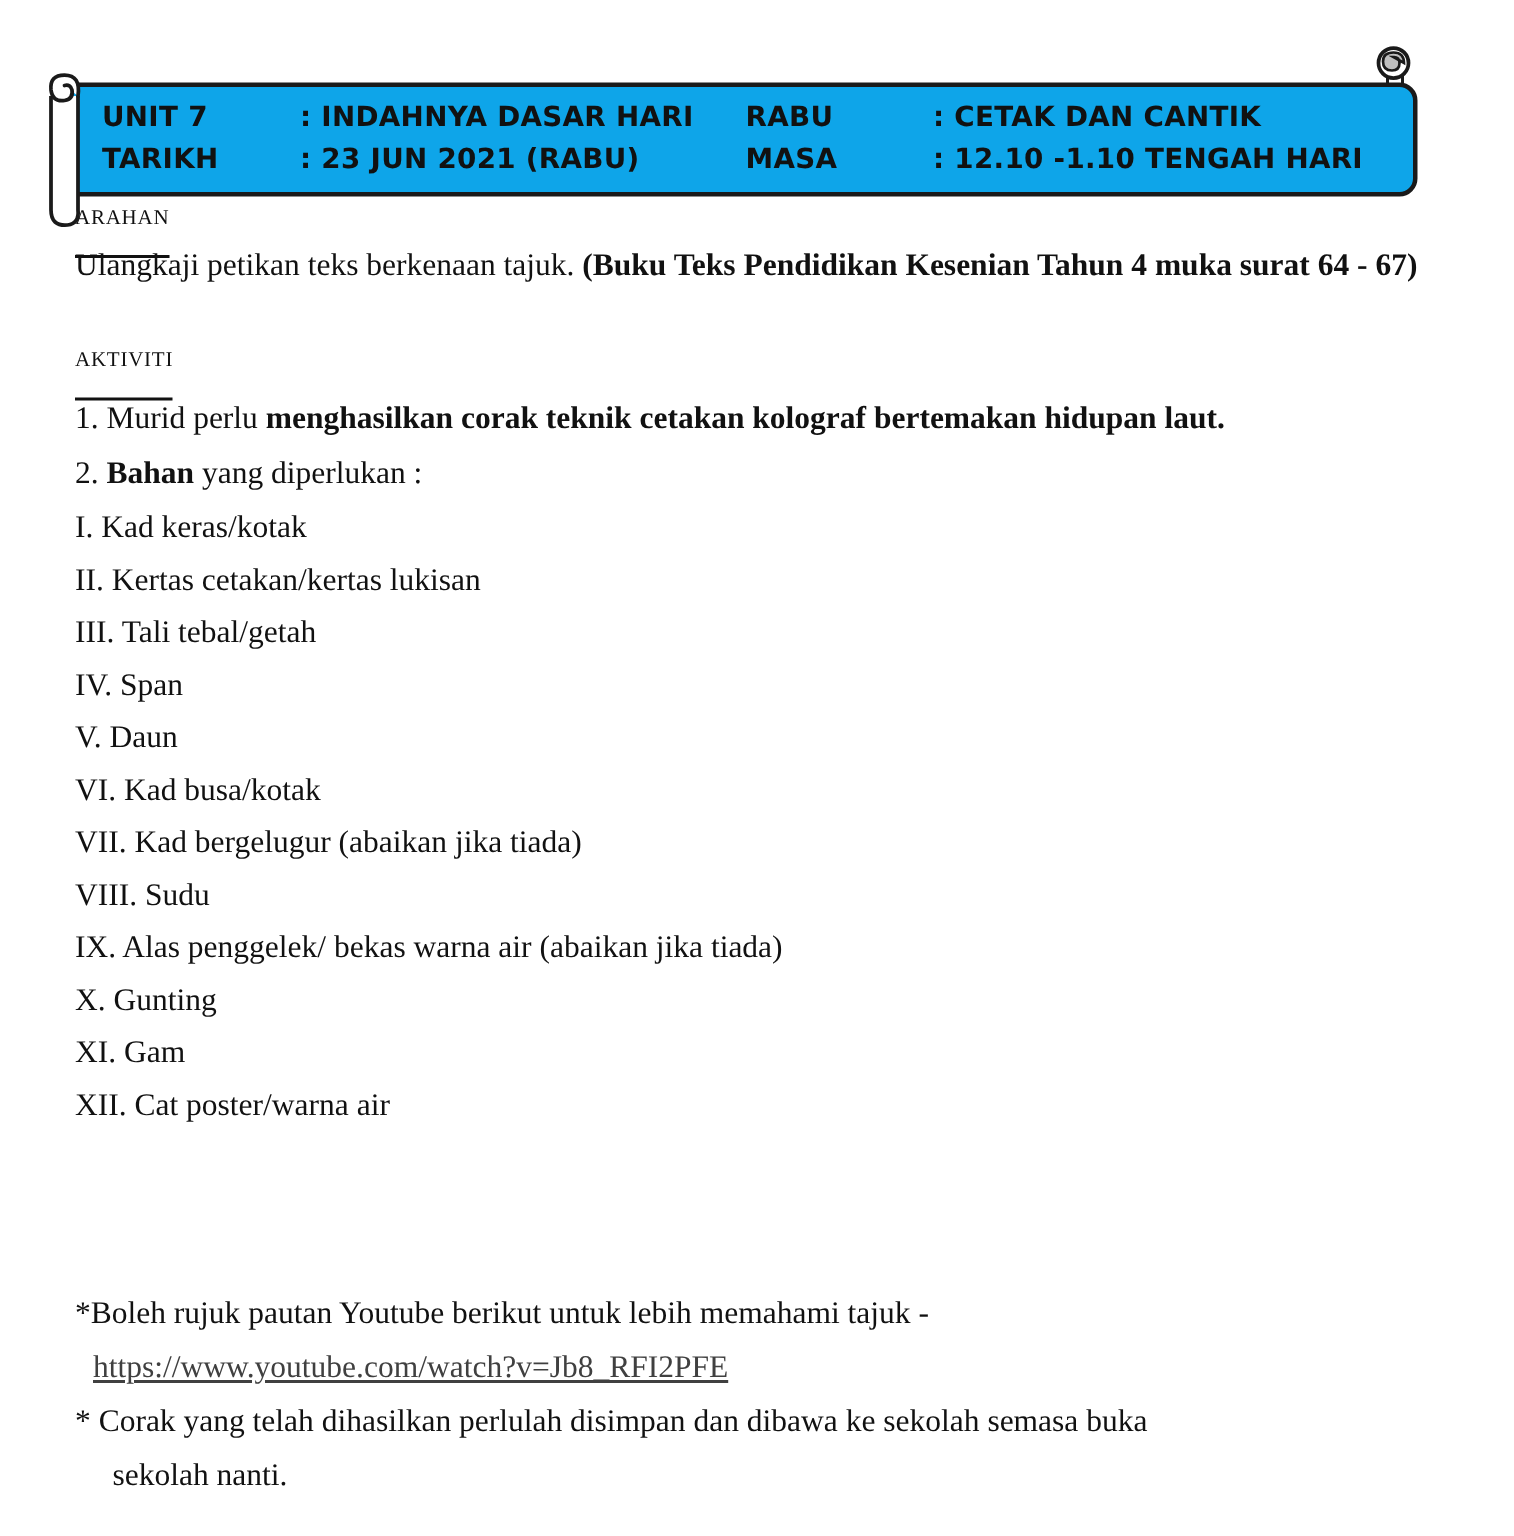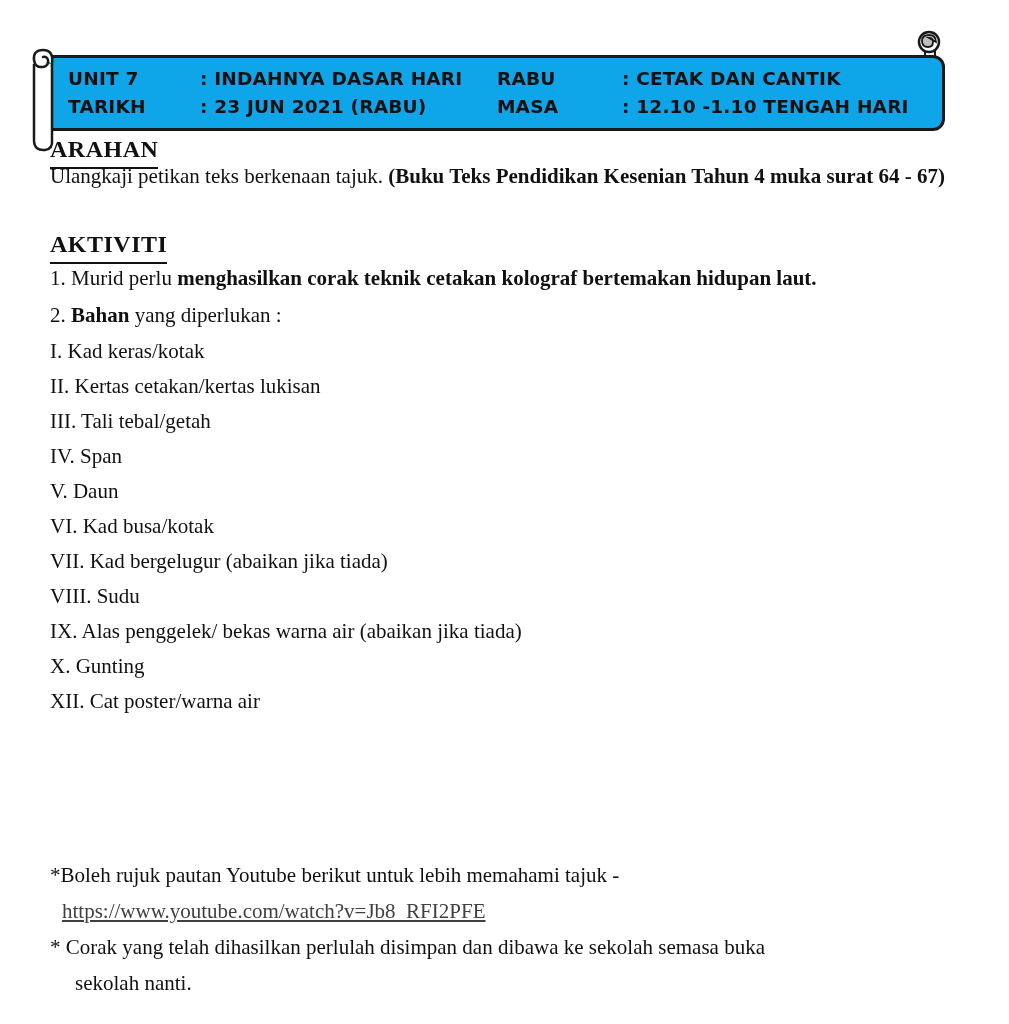--- a/index.html
+++ b/index.html
@@ -41,25 +41,25 @@
     white-space: nowrap;
   }
   .scroll-deco { position: absolute; z-index: 2; }
   #scroll-left  { left: 30px;  top: 46px; }
   #scroll-right { left: 913px; top: 30px; z-index: 0; }
 
   
   .abs { position: absolute; left: 50px; white-space: nowrap; }
   .serif { font-size: 21px; font-family: Liberation Serif, serif; }
   .heading {
-    font-size: 24px;
-    font-weight: bold;
+    font-size: 14px;
+    font-weight: normal;
     display: inline-block;
     border-bottom: 2.5px solid #111111;
-    padding-bottom: 4px;
+    padding-bottom: 16px;
     letter-spacing: 0.5px;
   }
   .bold { font-weight: bold; }
   #materials-list div { line-height: 35px; }
   #link-line { left: 62px; }
   a.doc-link {
     color: #404040;
     text-decoration: underline;
     cursor: pointer;
   }
@@ -120,20 +120,21 @@
     <div>I. Kad keras/kotak</div>
     <div>II. Kertas cetakan/kertas lukisan</div>
     <div>III. Tali tebal/getah</div>
     <div>IV. Span</div>
     <div>V. Daun</div>
     <div>VI. Kad busa/kotak</div>
     <div>VII. Kad bergelugur (abaikan jika tiada)</div>
     <div>VIII. Sudu</div>
     <div>IX. Alas penggelek/ bekas warna air (abaikan jika tiada)</div>
     <div>X. Gunting</div>
+    <div>XI. Gam</div>
     <div>XII. Cat poster/warna air</div>
   </div>
 
   <div class="abs serif" style="top:863px;">*Boleh rujuk pautan Youtube berikut untuk lebih memahami tajuk -</div>
 
   <div id="link-line" class="abs serif" style="top:899px;">
     <a class="doc-link">https://www.youtube.com/watch?v=Jb8_RFI2PFE</a>
   </div>
 
   <div class="abs serif note-line" style="top:930px;">

